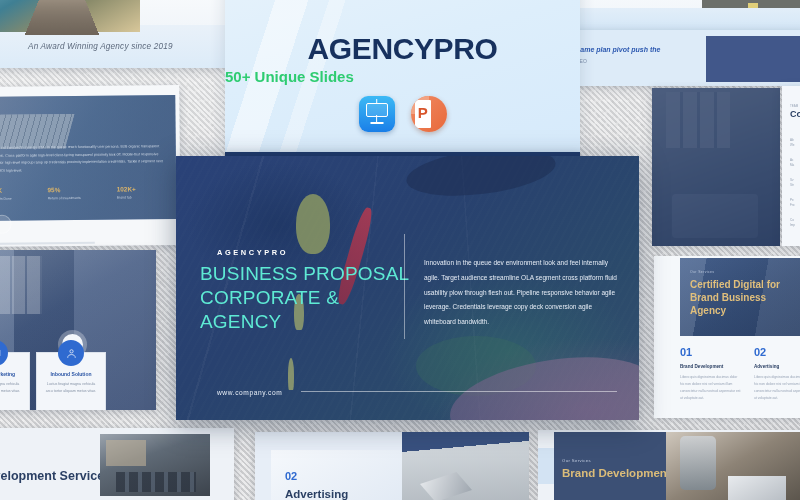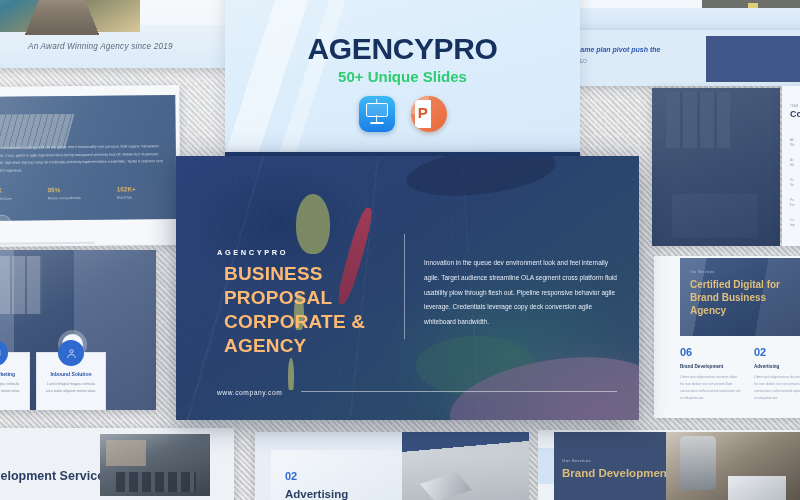--- a/index.html
+++ b/index.html
@@ -176,38 +176,38 @@
   #s-main .b-red{left:172px;top:50px;width:14px;height:100px;border-radius:40%;
       background:linear-gradient(200deg,#b03a52,#8d2f49);transform:rotate(16deg);opacity:.88;}
   #s-main .b-dark{left:230px;top:-6px;width:150px;height:44px;border-radius:50%;
       background:#1d2e52;opacity:.55;transform:rotate(-7deg);}
   #s-main .b-purple{right:-20px;bottom:-22px;width:210px;height:82px;border-radius:50% 50% 0 0;
       background:linear-gradient(110deg,#6f5f87,#8a7390);opacity:.62;transform:rotate(-9deg);}
   #s-main .b-teal{left:240px;bottom:24px;width:120px;height:60px;border-radius:50%;
       background:#3c6f5c;opacity:.3;}
   #s-main .kick{position:absolute;left:41px;top:92px;font-size:7.4px;font-weight:700;
       letter-spacing:2.6px;color:#ffffff;}
-  #s-main .h1{position:absolute;left:48px;top:106px;width:210px;font-size:19px;font-weight:700;
-      color:#fdba74;line-height:1.26;letter-spacing:.2px;}
+  #s-main .h1{position:absolute;left:24px;top:106px;width:210px;font-size:19px;font-weight:400;
+      color:#5eead4;line-height:1.26;letter-spacing:.2px;}
   #s-main .rule{position:absolute;left:228px;top:78px;width:1px;height:105px;background:rgba(255,255,255,.45);}
   #s-main .para{position:absolute;left:248px;top:100px;width:196px;font-size:6.5px;
       line-height:2.28;color:#e7edf6;}
   #s-main .url{position:absolute;left:41px;bottom:24px;font-size:6.6px;color:#e8eef7;letter-spacing:.6px;}
   #s-main .fline{position:absolute;left:125px;bottom:28px;right:22px;height:1px;background:rgba(255,255,255,.5);}
 
   
   #s-head{left:225px;top:-24px;width:355px;height:182px;
       background:linear-gradient(165deg,#e6f2fb 0%,#ddeefb 42%,#d6eafb 100%);
       box-shadow:0 3px 14px rgba(40,60,90,.16);}
   #s-head .gl{position:absolute;inset:0;background:
       linear-gradient(108deg,transparent 0 14%,rgba(255,255,255,.5) 14% 22%,transparent 22% 100%),
       linear-gradient(108deg,transparent 0 27%,rgba(255,255,255,.35) 27% 31%,transparent 31% 100%);}
   #s-head .brand{position:absolute;left:0;right:0;top:56px;text-align:center;
       font-size:30px;font-weight:700;color:#17315e;letter-spacing:-.4px;}
-  #s-head .sub{position:absolute;left:0;right:0;top:92px;text-align:center;
+  #s-head .sub{position:absolute;left:0;right:0;top:92px;text-align:left;
       font-size:15px;font-weight:700;color:#2ecc71;}
   #s-head .icons{position:absolute;left:0;right:0;top:120px;display:flex;justify-content:center;gap:16px;}
   .appicon{width:36px;height:36px;}
   .key{border-radius:9px;background:linear-gradient(180deg,#3cb9f5,#1a7fe8);
       position:relative;box-shadow:0 2px 5px rgba(20,60,110,.3);}
   .key .pod{position:absolute;left:50%;top:7px;transform:translateX(-50%);width:20px;height:12px;
       border:1.8px solid #fff;border-radius:2px;background:rgba(255,255,255,.12);}
   .key .stem{position:absolute;left:50%;top:19px;transform:translateX(-50%);width:1.8px;height:8px;background:#fff;}
   .key .base{position:absolute;left:50%;top:26px;transform:translateX(-50%);width:13px;height:1.8px;background:#fff;}
   .key .tip{position:absolute;left:50%;top:3px;transform:translateX(-50%);width:1.6px;height:5px;background:#fff;}
@@ -329,21 +329,21 @@
     <div class="row" style="top:90px"><span style="display:inline">Sv</span><span>Str</span></div>
     <div class="row" style="top:110px"><span style="display:inline">Pe</span><span>Fro</span></div>
     <div class="row" style="top:130px"><span style="display:inline">Co</span><span>Imp</span></div>
   </div>
 
   <div class="sl" id="s-cert">
     <div class="hero"></div>
     <div class="kick">Our Services</div>
     <div class="tt">Certified Digital for Brand Business Agency</div>
     <div class="col a">
-      <div class="cn">06</div>
+      <div class="cn">01</div>
       <div class="ch">Brand Development</div>
       <div class="cb">Libero quis dignissimos ducimus dolor hic non dolore nisi vel veniam illum consectetur nulla nostrud aspernatur est ut voluptate aut.</div>
     </div>
     <div class="col b">
       <div class="cn">02</div>
       <div class="ch">Advertising</div>
       <div class="cb">Libero quis dignissimos ducimus dolor hic non dolore nisi vel veniam illum consectetur nulla nostrud aspernatur est ut voluptate aut.</div>
     </div>
   </div>
 

